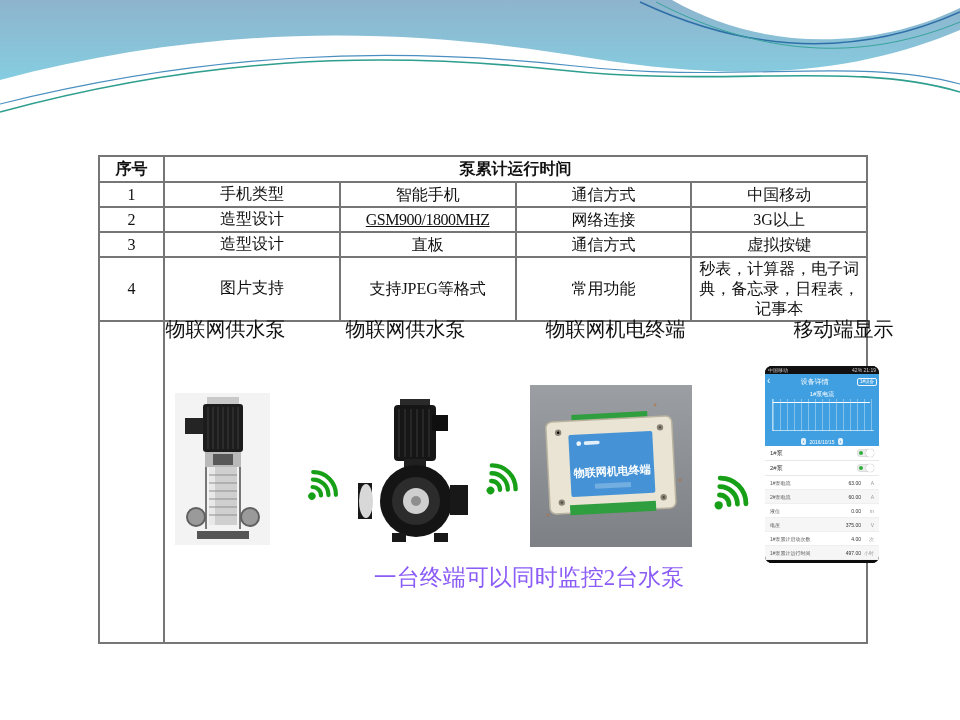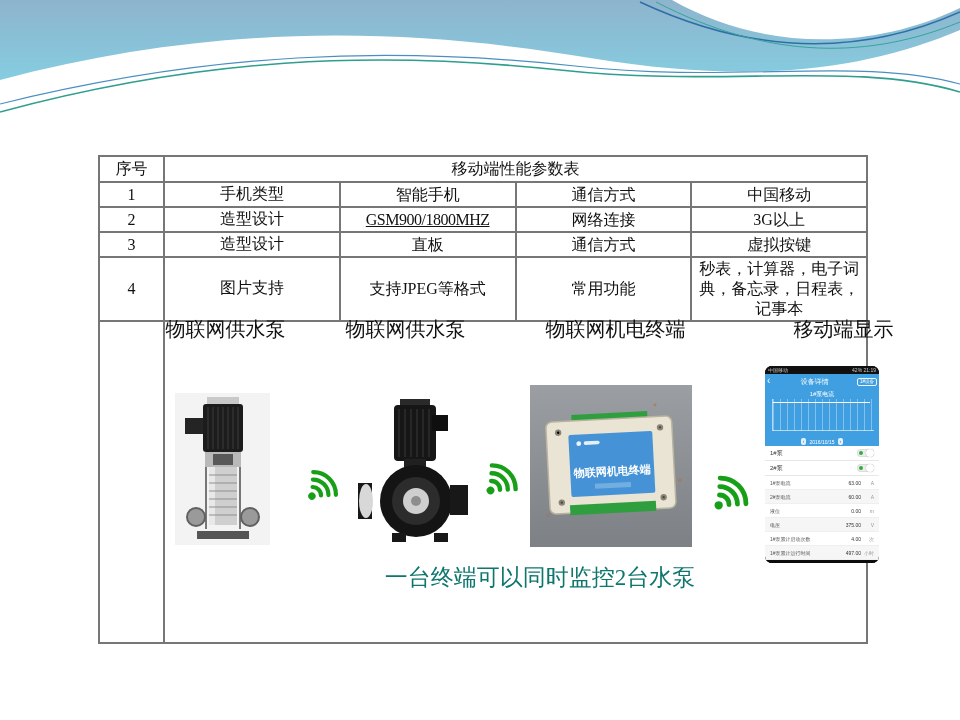--- a/index.html
+++ b/index.html
@@ -14,31 +14,31 @@
   table.params{position:absolute;left:98px;top:155px;width:770px;
                border-collapse:collapse;table-layout:fixed;
                font-size:16px;color:#111;}
   table.params td{border:2px solid #767676;text-align:center;vertical-align:middle;
                   padding:1px 4px;line-height:1.25;}
   td.c-no{width:55px;}
   td.c-p1{width:185px;font-family:Liberation Mono, monospace;}
   td.c-v1{width:169px;}
   td.c-p2{width:112px;margin-top:16px;}
   td.c-v2{width:231px;}
-  tr.hdr td{font-weight:normal;height:22px;border-radius:9px;}
+  tr.hdr td{font-weight:bold;height:22px;border-radius:9px;}
   tr.r td{height:21px;}
   tr.r4 td{height:46px;}
   tr.big td{height:318px;}
   .mono-ish{letter-spacing:-0.5px;text-decoration:underline;}
 
   
   .dg-label{position:absolute;top:316px;font-size:20px;color:#111;text-align:center;}
   .dg-img{position:absolute;}
-  .caption{position:absolute;left:355px;top:562px;width:370px;text-align:center;
-           font-size:23px;color:#0f766e;}
+  .caption{position:absolute;left:344px;top:562px;width:370px;text-align:center;
+           font-size:23px;color:#8b5cf6;}
 
   .wifi{position:absolute;}
 
   
   .phone{position:absolute;left:765px;top:366px;width:114px;height:197px;
          background:#000;border-radius:7px;overflow:hidden;display:flex;flex-direction:column;
          box-shadow:0 0 0 1px #222 inset;
          font-family:"Liberation Sans","DejaVu Sans",sans-serif;}
   .p-status{height:8px;flex:none;background:#101010;color:#c9c9c9;font-size:5px;
             display:flex;justify-content:space-between;align-items:center;padding:0 3px;}
@@ -92,21 +92,21 @@
     <path d="M0,112 C200,58 372,50 560,70 C724,88 852,60 960,92" stroke="#2e9e8e" fill="none" stroke-width="1.6"></path>
     <path d="M0,104 C210,52 390,46 575,66 C735,84 858,56 960,84" stroke="#4a8fc0" fill="none" stroke-width="1.2"></path>
     <path d="M640,2 C760,58 866,54 960,12" stroke="#2f6fa8" fill="none" stroke-width="1.5"></path>
     <path d="M656,2 C772,62 872,58 960,22" stroke="#37a39a" fill="none" stroke-width="1"></path>
   </svg>
 
   <table class="params">
     <tbody>
         <tr class="hdr">
       <td class="c-no">序号</td>
-      <td colspan="4">移动端性能参数表</td>
+      <td colspan="4">泵累计运行时间</td>
     </tr>
     <tr class="r">
       <td class="c-no">1</td>
       <td class="c-p1">手机类型</td>
       <td class="c-v1">智能手机</td>
       <td class="c-p2">通信方式</td>
       <td class="c-v2">中国移动</td>
     </tr>
     <tr class="r">
       <td class="c-no">2</td>

